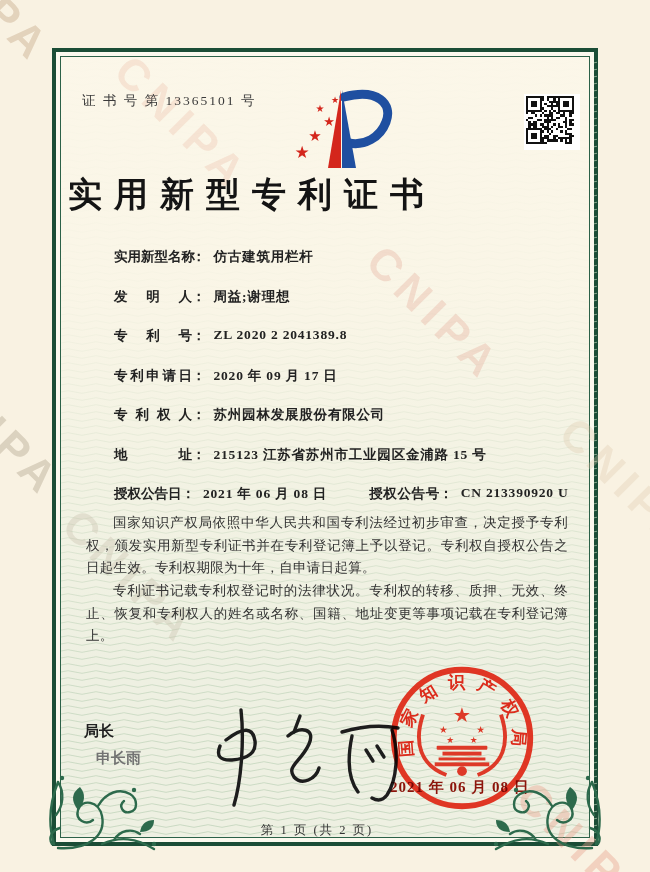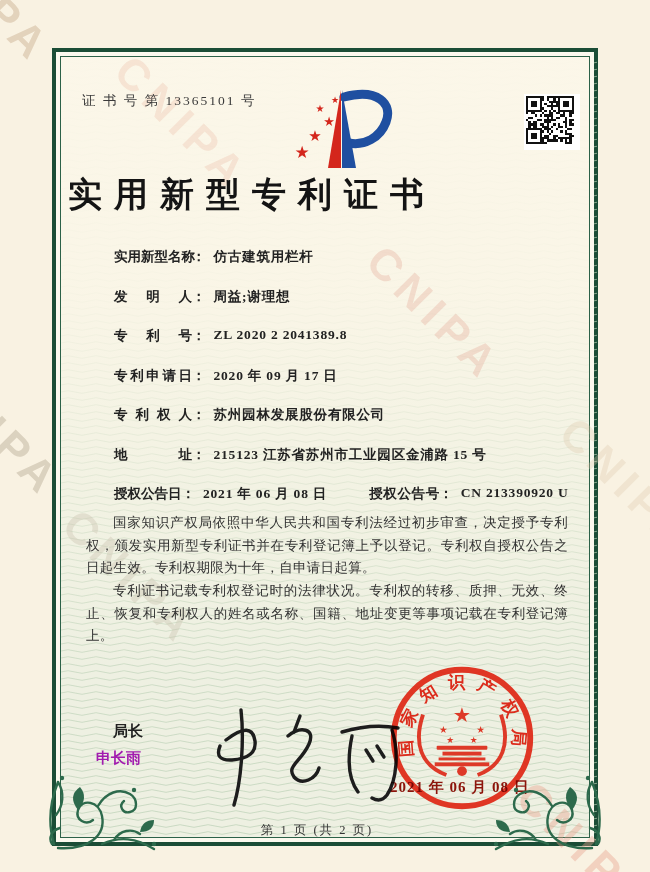--- a/index.html
+++ b/index.html
@@ -56,22 +56,22 @@
   .fvalue{letter-spacing:.8px;color:#222;font-weight:600;}
   .pair2{margin-left:42px;display:flex;}
   .pair2 .flabel{width:70px;}
   
   .bodytext{
     position:absolute;left:30px;right:26px;top:460px;
     font-size:13.5px;line-height:1.68;color:#333;text-align:justify;letter-spacing:.3px;
   }
   .bodytext p{margin:0;text-indent:2em;}
   
-  .sig-title{position:absolute;left:57px;top:670px;font-family:"Liberation Sans","DejaVu Sans",sans-serif;font-weight:700;font-size:15px;color:#222;}
-  .sig-name{position:absolute;left:40px;top:697px;font-family:"Liberation Sans","DejaVu Sans",sans-serif;font-weight:700;font-size:15px;color:#a21caf;}
+  .sig-title{position:absolute;left:28px;top:670px;font-family:"Liberation Sans","DejaVu Sans",sans-serif;font-weight:700;font-size:15px;color:#222;}
+  .sig-name{position:absolute;left:40px;top:697px;font-family:"Liberation Sans","DejaVu Sans",sans-serif;font-weight:700;font-size:15px;color:#737373;}
   .autograph{position:absolute;left:140px;top:650px;}
   
   .seal{position:absolute;left:328px;top:608px;mix-blend-mode:multiply;}
   .seal-date{
     position:absolute;left:334px;top:726px;width:150px;
     font-size:15px;font-weight:700;letter-spacing:1px;color:#8c140b;mix-blend-mode:multiply;
   }
   
   .footer{
     position:absolute;left:0;right:16px;top:770px;text-align:center;

